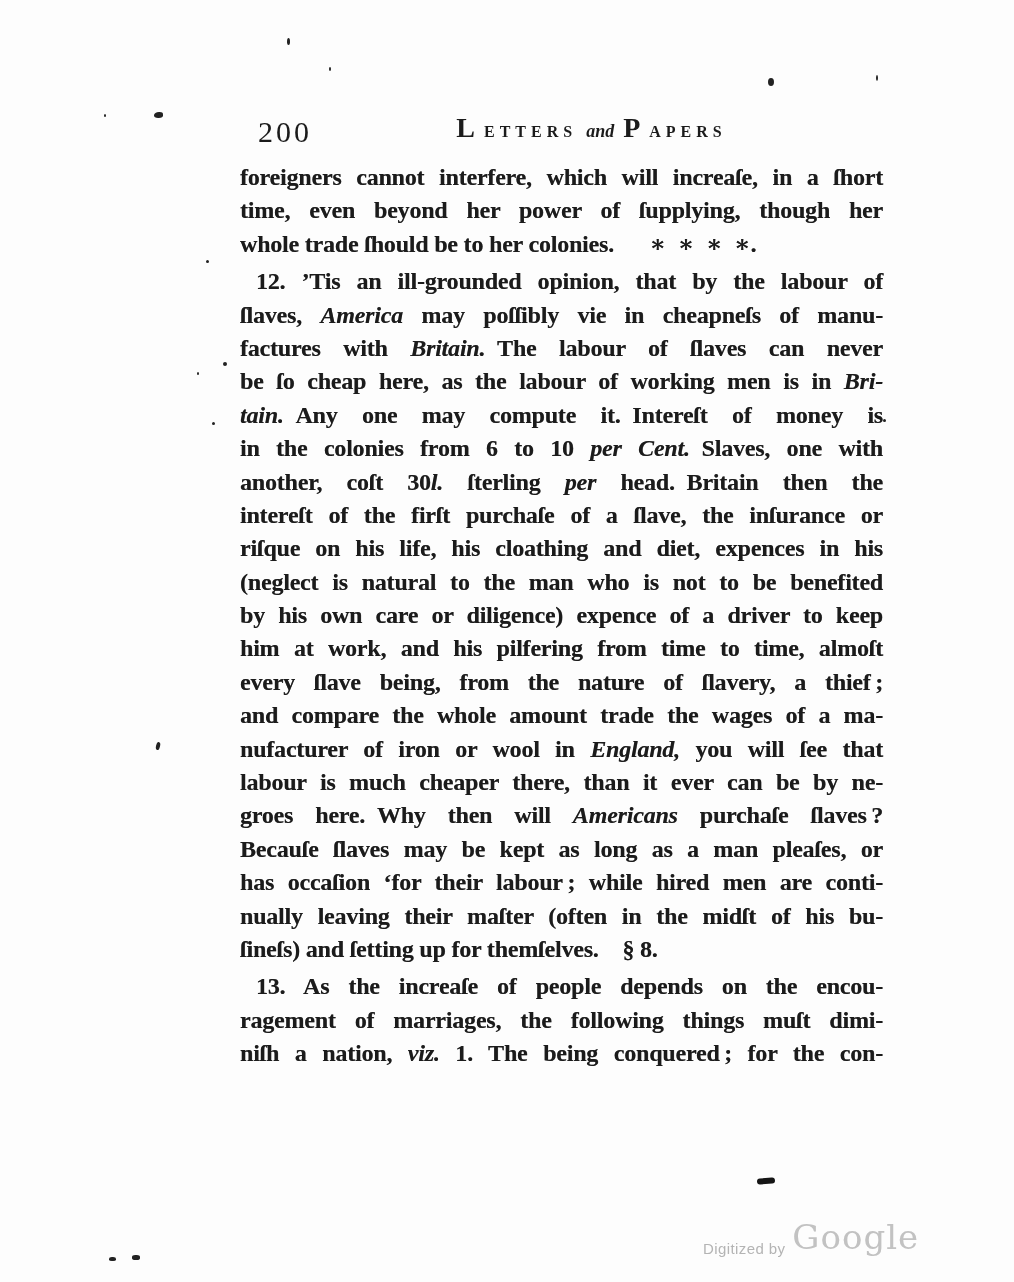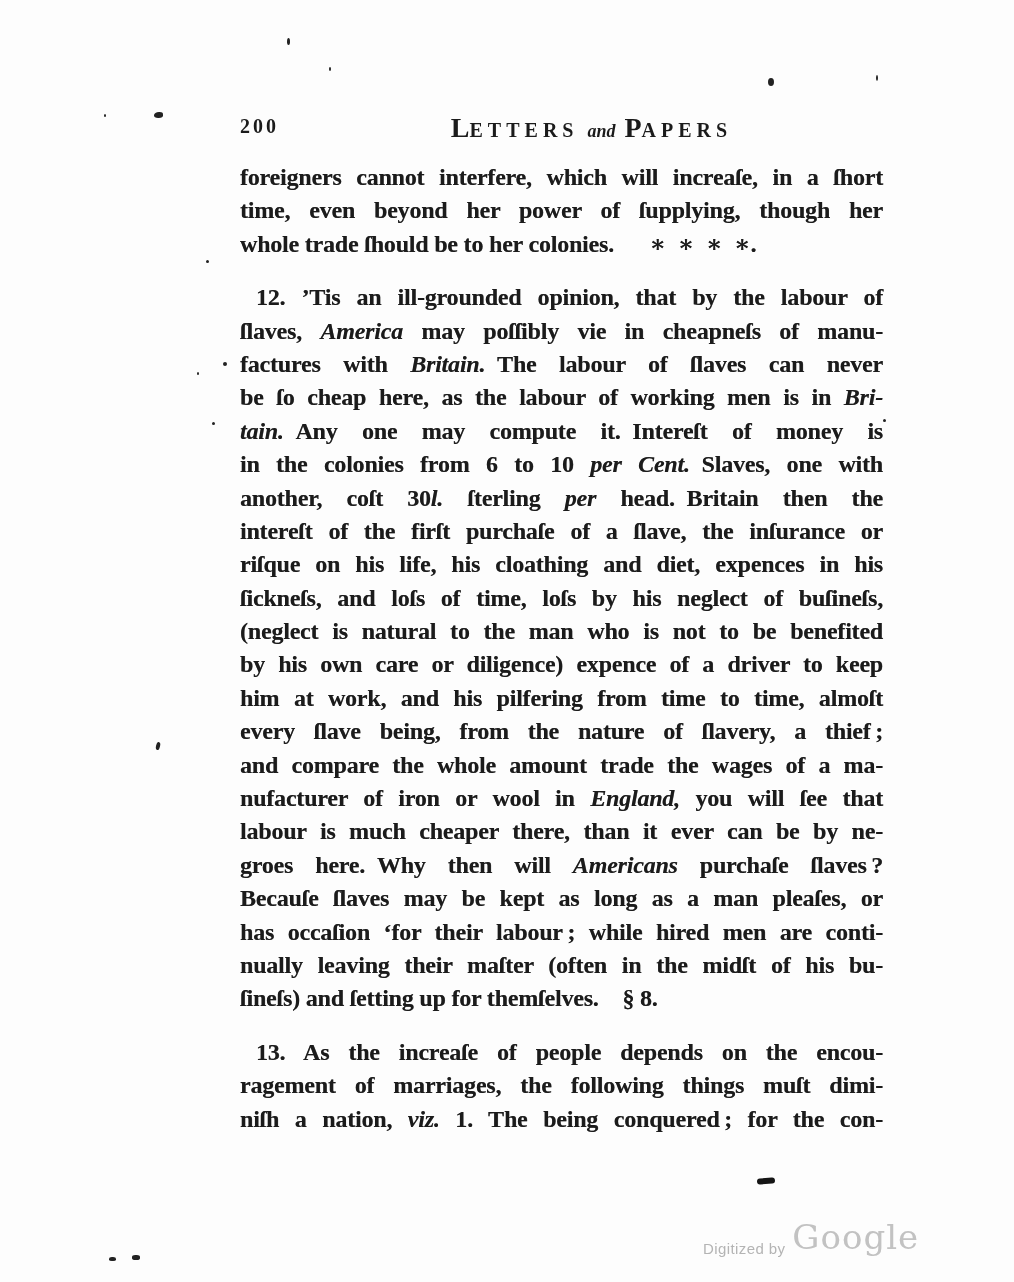--- a/index.html
+++ b/index.html
@@ -13,34 +13,34 @@
     position:relative;
     width:1014px;height:1282px;
     background:var(--paper);
     overflow:hidden;
     font-family:"Liberation Serif","DejaVu Serif",serif;
     color:var(--ink);
   }
   
   .runhead{position:absolute;top:112px;left:240px;width:643px;height:42px;}
   .pagenum{
-    position:absolute;left:0;top:3px;
-    font-size:20px;font-weight:bold;letter-spacing:3px;
+    position:absolute;left:18px;top:3px;
+    font-size:30px;font-weight:normal;letter-spacing:3px;
   }
   .runtitle{
     position:absolute;left:30px;right:-30px;top:0;
     text-align:center;font-weight:bold;white-space:nowrap;
   }
   .runtitle .big{font-size:28px;}
-  .runtitle .sc{font-size:20px;letter-spacing:5px;}
+  .runtitle .sc{font-size:16px;letter-spacing:5px;margin-left:9px;}
   .runtitle .and{font-size:18px;font-style:italic;letter-spacing:0;margin:0 9px;}
 
   
   .textblock{position:absolute;left:240px;top:161px;width:643px;}
-  .paragraph + .paragraph{margin-top:20px;}
+  .paragraph + .paragraph{margin-top:4px;}
   .line{
     height:33.4px;line-height:33.4px;
     font-size:24px;font-weight:bold;letter-spacing:-0.2px;
     text-align:justify;text-align-last:justify;
     text-shadow:0.2px 0.3px 0.4px rgba(10,10,10,0.55);
     white-space:normal;
   }
   .line.nojust{text-align-last:left;}
   .line.indent{text-indent:16px;}
   .it{font-style:italic;}
@@ -92,21 +92,20 @@
         <div class="paragraph">
           <div class="line indent"><span>12. ’Tis an ill-grounded opinion, that by the labour of</span></div>
           <div class="line"><span>ſlaves, </span><span class="it">America</span><span> may poſſibly vie in cheapneſs of manu-</span></div>
           <div class="line"><span>factures with </span><span class="it">Britain.</span><span> The labour of ſlaves can never</span></div>
           <div class="line"><span>be ſo cheap here, as the labour of working men is in </span><span class="it">Bri-</span></div>
           <div class="line"><span class="it">tain.</span><span> Any one may compute it. Intereſt of money is</span></div>
           <div class="line"><span>in the colonies from 6 to 10 </span><span class="it">per Cent.</span><span> Slaves, one with</span></div>
           <div class="line"><span>another, coſt 30</span><span class="it">l.</span><span> ſterling </span><span class="it">per</span><span> head. Britain then the</span></div>
           <div class="line"><span>intereſt of the firſt purchaſe of a ſlave, the inſurance or</span></div>
           <div class="line"><span>riſque on his life, his cloathing and diet, expences in his</span></div>
-          <div class="line"><span>ſickneſs, and loſs of time, loſs by his neglect of buſineſs,</span></div>
           <div class="line"><span>(neglect is natural to the man who is not to be benefited</span></div>
           <div class="line"><span>by his own care or diligence) expence of a driver to keep</span></div>
           <div class="line"><span>him at work, and his pilfering from time to time, almoſt</span></div>
           <div class="line"><span>every ſlave being, from the nature of ſlavery, a thief ;</span></div>
           <div class="line"><span>and compare the whole amount trade the wages of a ma-</span></div>
           <div class="line"><span>nufacturer of iron or wool in </span><span class="it">England,</span><span> you will ſee that</span></div>
           <div class="line"><span>labour is much cheaper there, than it ever can be by ne-</span></div>
           <div class="line"><span>groes here. Why then will </span><span class="it">Americans</span><span> purchaſe ſlaves ?</span></div>
           <div class="line"><span>Becauſe ſlaves may be kept as long as a man pleaſes, or</span></div>
           <div class="line"><span>has occaſion ‘for their labour ; while hired men are conti-</span></div>

